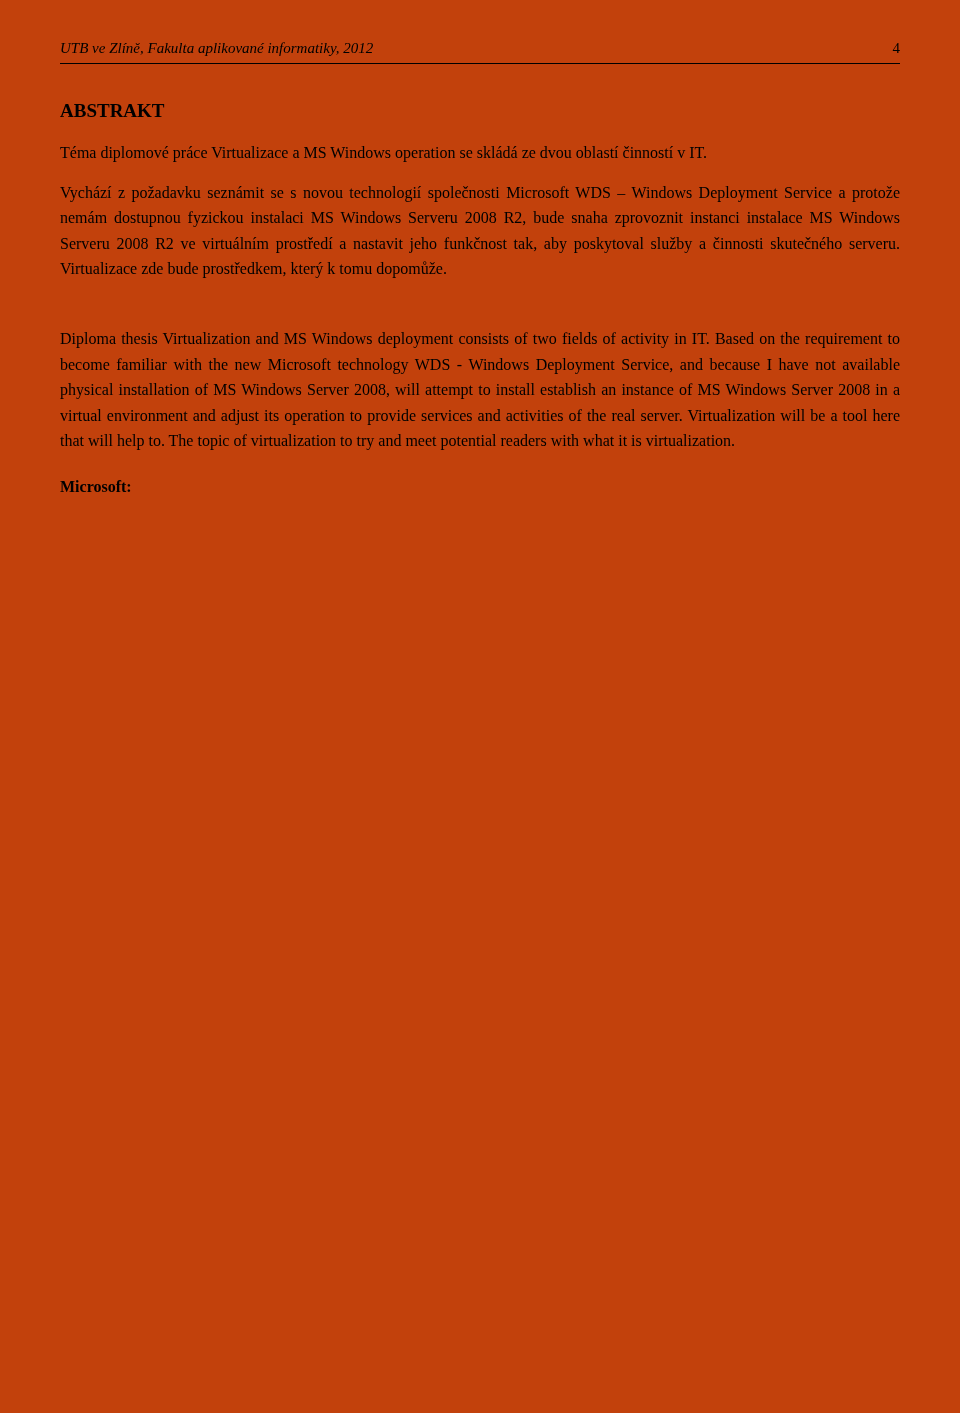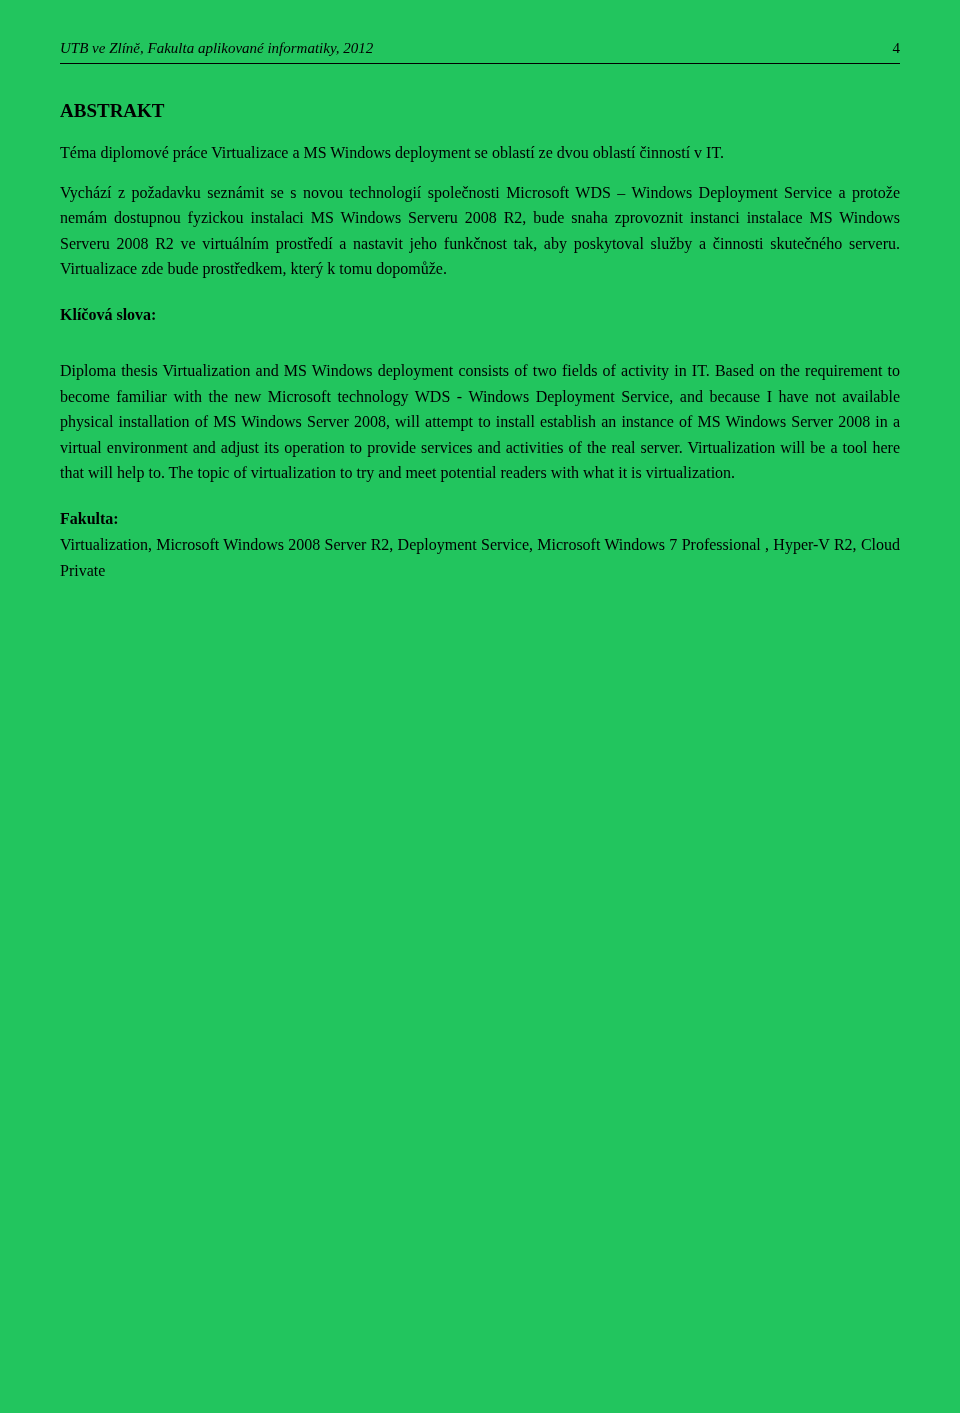--- a/index.html
+++ b/index.html
@@ -13,21 +13,21 @@
       font-family: "Times New Roman", Times, serif;
       font-size: 16px;
       color: #000000;
       width: 960px;
       min-height: 1413px;
     }
 
     .page {
       width: 960px;
       min-height: 1413px;
-      background: #22c55e;
+      background: #c2410c;
       padding: 40px 60px 60px 60px;
       position: relative;
     }
 
     .header {
       display: flex;
       justify-content: space-between;
       align-items: baseline;
       border-bottom: 1px solid #000;
       padding-bottom: 6px;
@@ -82,31 +82,29 @@
 <div class="page">
 
   <div class="header">
     <span class="header-title">UTB ve Zlíně, Fakulta aplikované informatiky, 2012</span>
     <span class="header-page">4</span>
   </div>
 
   <div>
     <div class="section-heading">ABSTRAKT</div>
 
-    <p class="paragraph">Téma diplomové práce Virtualizace a MS Windows deployment se oblastí ze dvou oblastí činností v IT.</p>
+    <p class="paragraph">Téma diplomové práce Virtualizace a MS Windows operation se skládá ze dvou oblastí činností v IT.</p>
 
     <p class="paragraph">Vychází z požadavku seznámit se s novou technologií společnosti Microsoft WDS – Windows Deployment Service a protože nemám dostupnou fyzickou instalaci MS Windows Serveru 2008 R2, bude snaha zprovoznit instanci instalace MS Windows Serveru 2008 R2 ve virtuálním prostředí a nastavit jeho funkčnost tak, aby poskytoval služby a činnosti skutečného serveru. Virtualizace zde bude prostředkem, který k tomu dopomůže.</p>
 
 
-    <div class="keywords-label">Klíčová slova:</div>
   </div>
 
   <div class="spacer"></div>
 
   <div>
 
     <p class="paragraph">Diploma thesis Virtualization and MS Windows deployment consists of two fields of activity in IT. Based on the requirement to become familiar with the new Microsoft technology WDS - Windows Deployment Service, and because I have not available physical installation of MS Windows Server 2008, will attempt to install establish an instance of MS Windows Server 2008 in a virtual environment and adjust its operation to provide services and activities of the real server. Virtualization will be a tool here that will help to. The topic of virtualization to try and meet potential readers with what it is virtualization.</p>
 
-    <div class="keywords-label">Fakulta:</div>
-    <div class="keywords-text">Virtualization, Microsoft Windows 2008 Server R2, Deployment Service, Microsoft Windows 7 Professional , Hyper-V R2, Cloud Private</div>
+    <div class="keywords-label">Microsoft:</div>
   </div>
 
 </div>
 
 </body></html>

